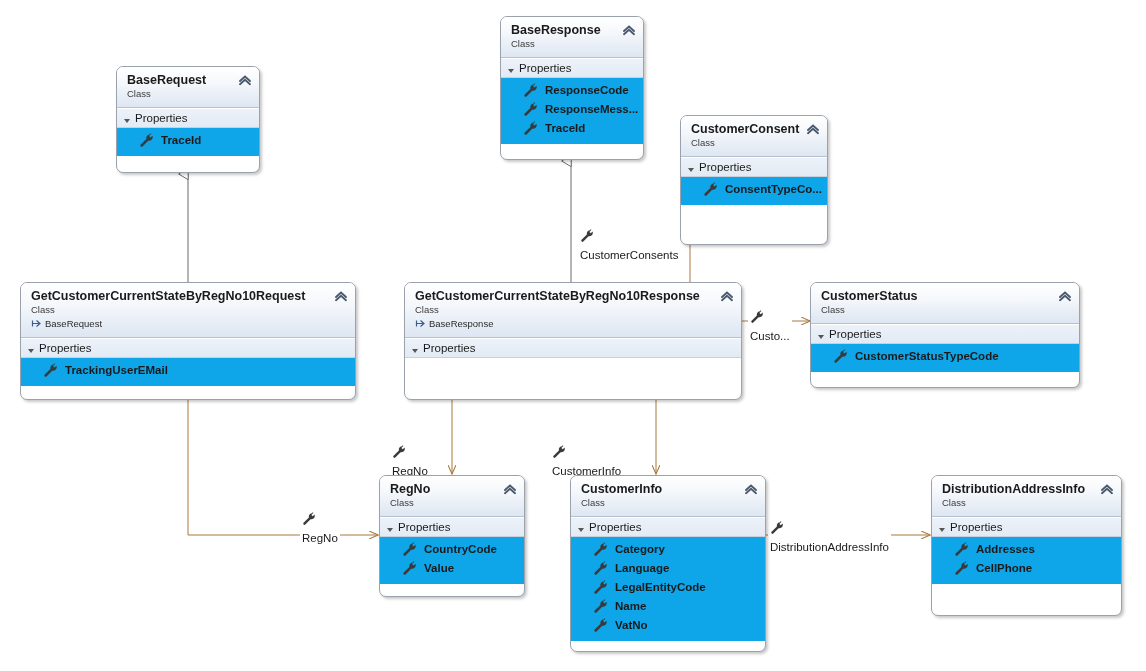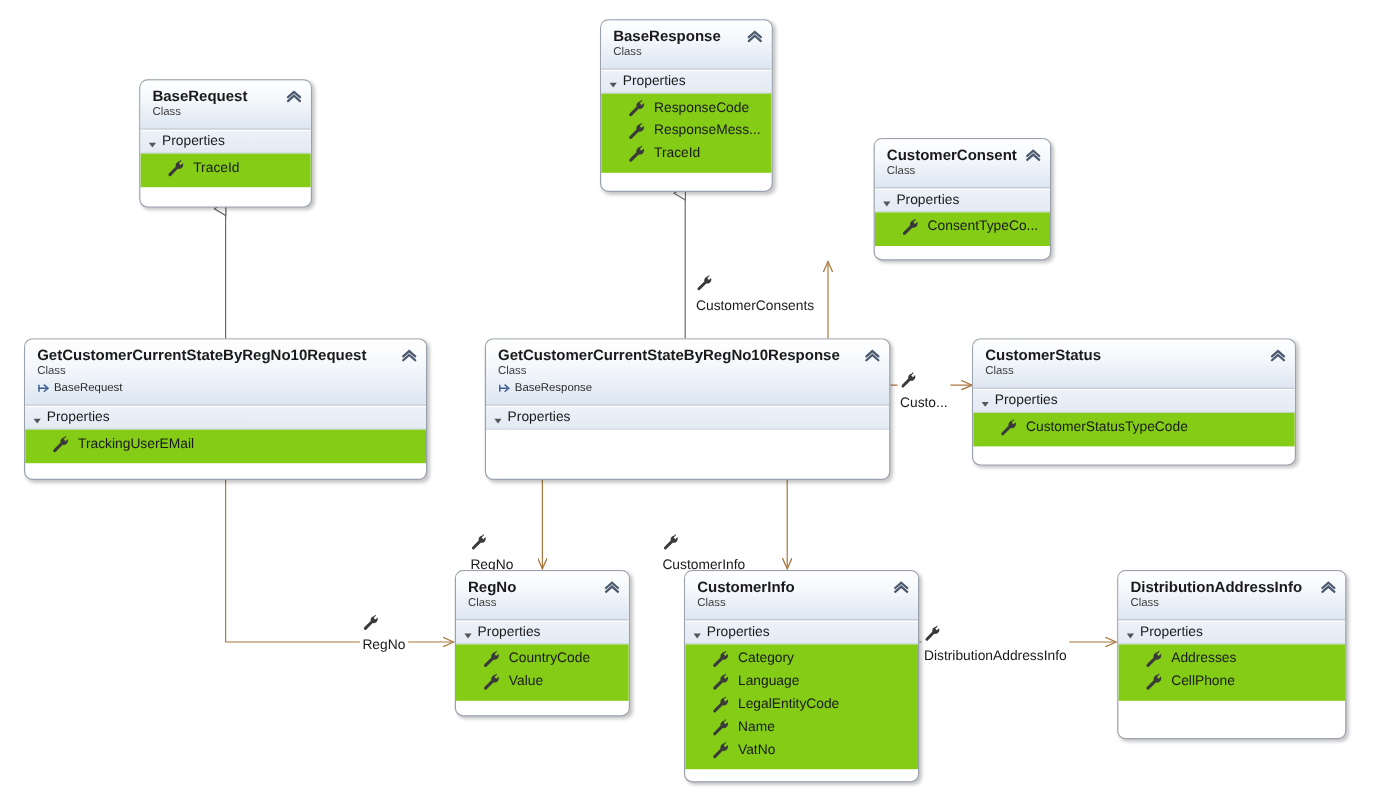--- a/index.html
+++ b/index.html
@@ -78,21 +78,22 @@
     gap: 5px;
     background: linear-gradient(to bottom, #edf2f9 0%, #e2eaf4 100%);
     border-top: 1px solid #ffffff;
     border-bottom: 1px solid #c7d0dc;
     padding: 3px 8px 3px 8px;
     font-size: 11.5px;
     color: #1a1a1a;
   }
   .uml-members {
     padding: 3px 0 6px 0;
-    background: #84cc16;
+    background: #0ea5e9;
+    font-weight: bold;
   }
   .member {
     display: flex;
     align-items: center;
     gap: 7px;
     padding: 1px 8px 1px 22px;
     font-size: 11.5px;
     color: #1a1a1a;
     line-height: 17px;
     white-space: nowrap;
@@ -267,21 +268,21 @@
             <span>ResponseMess...</span>
           </div>
           <div class="member">
             <svg class="wrench" width="15" height="15" viewBox="0 0 14 14">
               <path d="M10.2 1.3a3.4 3.4 0 0 0-3.3 4.2L1.6 10.8a1.2 1.2 0 0 0 1.7 1.7l5.3-5.3a3.4 3.4 0 0 0 4.2-3.3c0-.5-.1-.9-.3-1.3L10.8 4.3 9.4 2.9l2.1-2.1c-.4-.2-.8-.3-1.3-.3z" fill="#3a3a3a"></path>
             </svg>
             <span>TraceId</span>
           </div>
         </div>
       </div>
-      <div class="uml" style="left: 728px; top: 115px; width: 148px; height: 102px;">
+      <div class="uml" style="left: 680px; top: 115px; width: 148px; height: 130px;">
         <div class="uml-header">
           <span class="chev">
             <svg width="14" height="12" viewBox="0 0 14 12">
               <path d="M2 7 L7 2.6 L12 7" fill="none" stroke="#4b5a6e" stroke-width="1.9" stroke-linecap="round"></path>
               <path d="M2 10.2 L7 5.8 L12 10.2" fill="none" stroke="#4b5a6e" stroke-width="1.9" stroke-linecap="round"></path>
             </svg>
           </span>
           <div class="uml-title">CustomerConsent</div>
           <div class="uml-stereotype">Class</div>
         </div>

